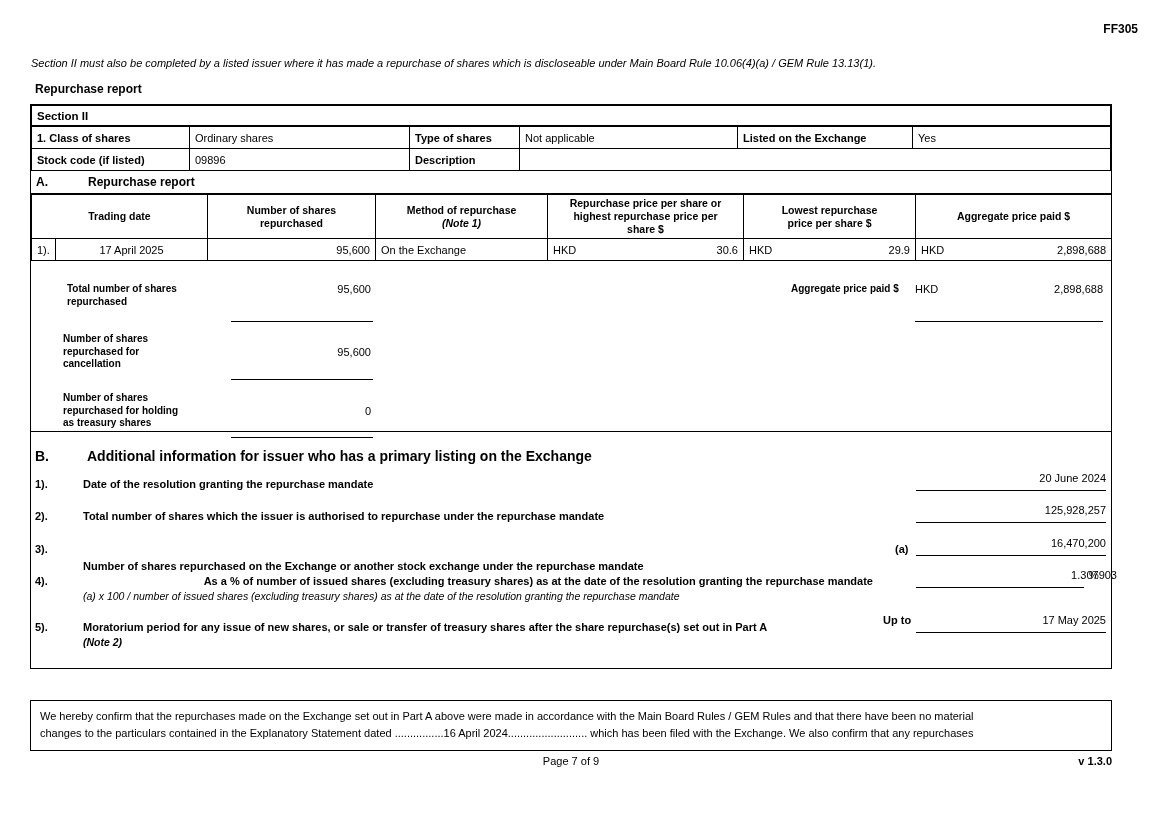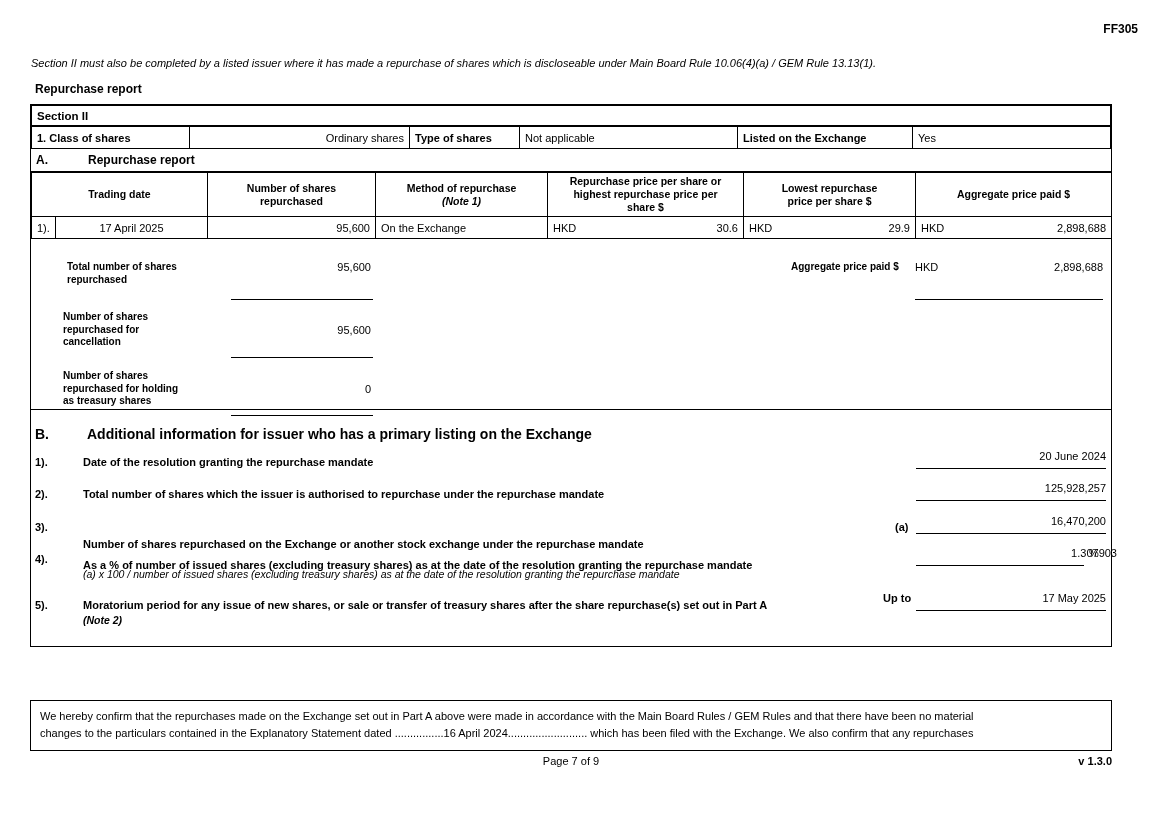--- a/index.html
+++ b/index.html
@@ -65,21 +65,21 @@
     box-sizing: border-box;
   }
   .hdr-row td { height: 20px; }
   .sec2-title {
     font-weight: bold;
     font-size: 11.5px;
   }
   
   .id-table td { height: 22px; }
   .id-table .lbl { width: 158px; font-weight: bold; }
-  .id-table .val1 { width: 220px; text-align: right; }
+  .id-table .val1 { width: 220px; }
   .id-table .lbl2 { width: 110px; font-weight: bold; }
   .id-table .val2 { width: 218px; }
   .id-table .lbl3 { width: 175px; font-weight: bold; margin-top: 16px; }
   .id-table .val3 { }
 
   .part-a-title {
     font-weight: bold;
     font-size: 12px;
     padding: 4px 5px 4px 5px;
   }
@@ -223,20 +223,26 @@
 
     <table class="id-table">
       <tbody>
           <tr>
         <td class="lbl">1. Class of shares</td>
         <td class="val1">Ordinary shares</td>
         <td class="lbl2">Type of shares</td>
         <td class="val2">Not applicable</td>
         <td class="lbl3">Listed on the Exchange</td>
         <td class="val3">Yes</td>
+      </tr>
+      <tr>
+        <td class="lbl">Stock code (if listed)</td>
+        <td class="val1">09896</td>
+        <td class="lbl2">Description</td>
+        <td class="val2" colspan="3"></td>
       </tr>
     </tbody>
       </table>
 
     <div style="border-bottom:1px solid #000;">
       <div class="part-a-title">
         <span class="pl">A.</span><span>Repurchase report</span>
       </div>
     </div>
 
@@ -353,21 +359,21 @@
       <div class="pb-row">
         <span class="pb-idx" style="top:111px;">3).</span>
         <span class="pb-text" style="top:111px;margin-top:17px;">Number of shares repurchased on the Exchange or another stock exchange under the repurchase mandate</span>
         <span class="pb-mark" style="top:111px; left:864px;">(a)</span>
         <span class="pb-val" style="top:105px; left:820px; width:255px;">16,470,200</span>
         <span class="uline" style="top:123px; left:885px; width:190px;"></span>
       </div>
 
       <div class="pb-row">
         <span class="pb-idx" style="top:143px;">4).</span>
-        <span class="pb-text" style="top:149px; width:790px;">As a % of number of issued shares (excluding treasury shares) as at the date of the resolution granting the repurchase mandate</span>
+        <span class="pb-text" style="top:143px; width:790px;text-align:right;">As a % of number of issued shares (excluding treasury shares) as at the date of the resolution granting the repurchase mandate</span>
         <span class="pb-sub" style="top:158px; width:790px;">(a) x 100 / number of issued shares (excluding treasury shares) as at the date of the resolution granting the repurchase mandate</span>
         <span class="pb-val" style="top:137px; left:852px; width:234px;">1.307903</span>
         <span class="pb-val" style="top:137px; left:1058px; width:20px; text-align:left;">%</span>
         <span class="uline" style="top:155px; left:885px; width:168px;"></span>
       </div>
 
       <div class="pb-row">
         <span class="pb-idx" style="top:189px;">5).</span>
         <span class="pb-text" style="top:189px; width:790px;">Moratorium period for any issue of new shares, or sale or transfer of treasury shares after the share repurchase(s) set out in Part A</span>
         <span class="pb-sub" style="top:204px; font-weight:bold;">(Note 2)</span>

